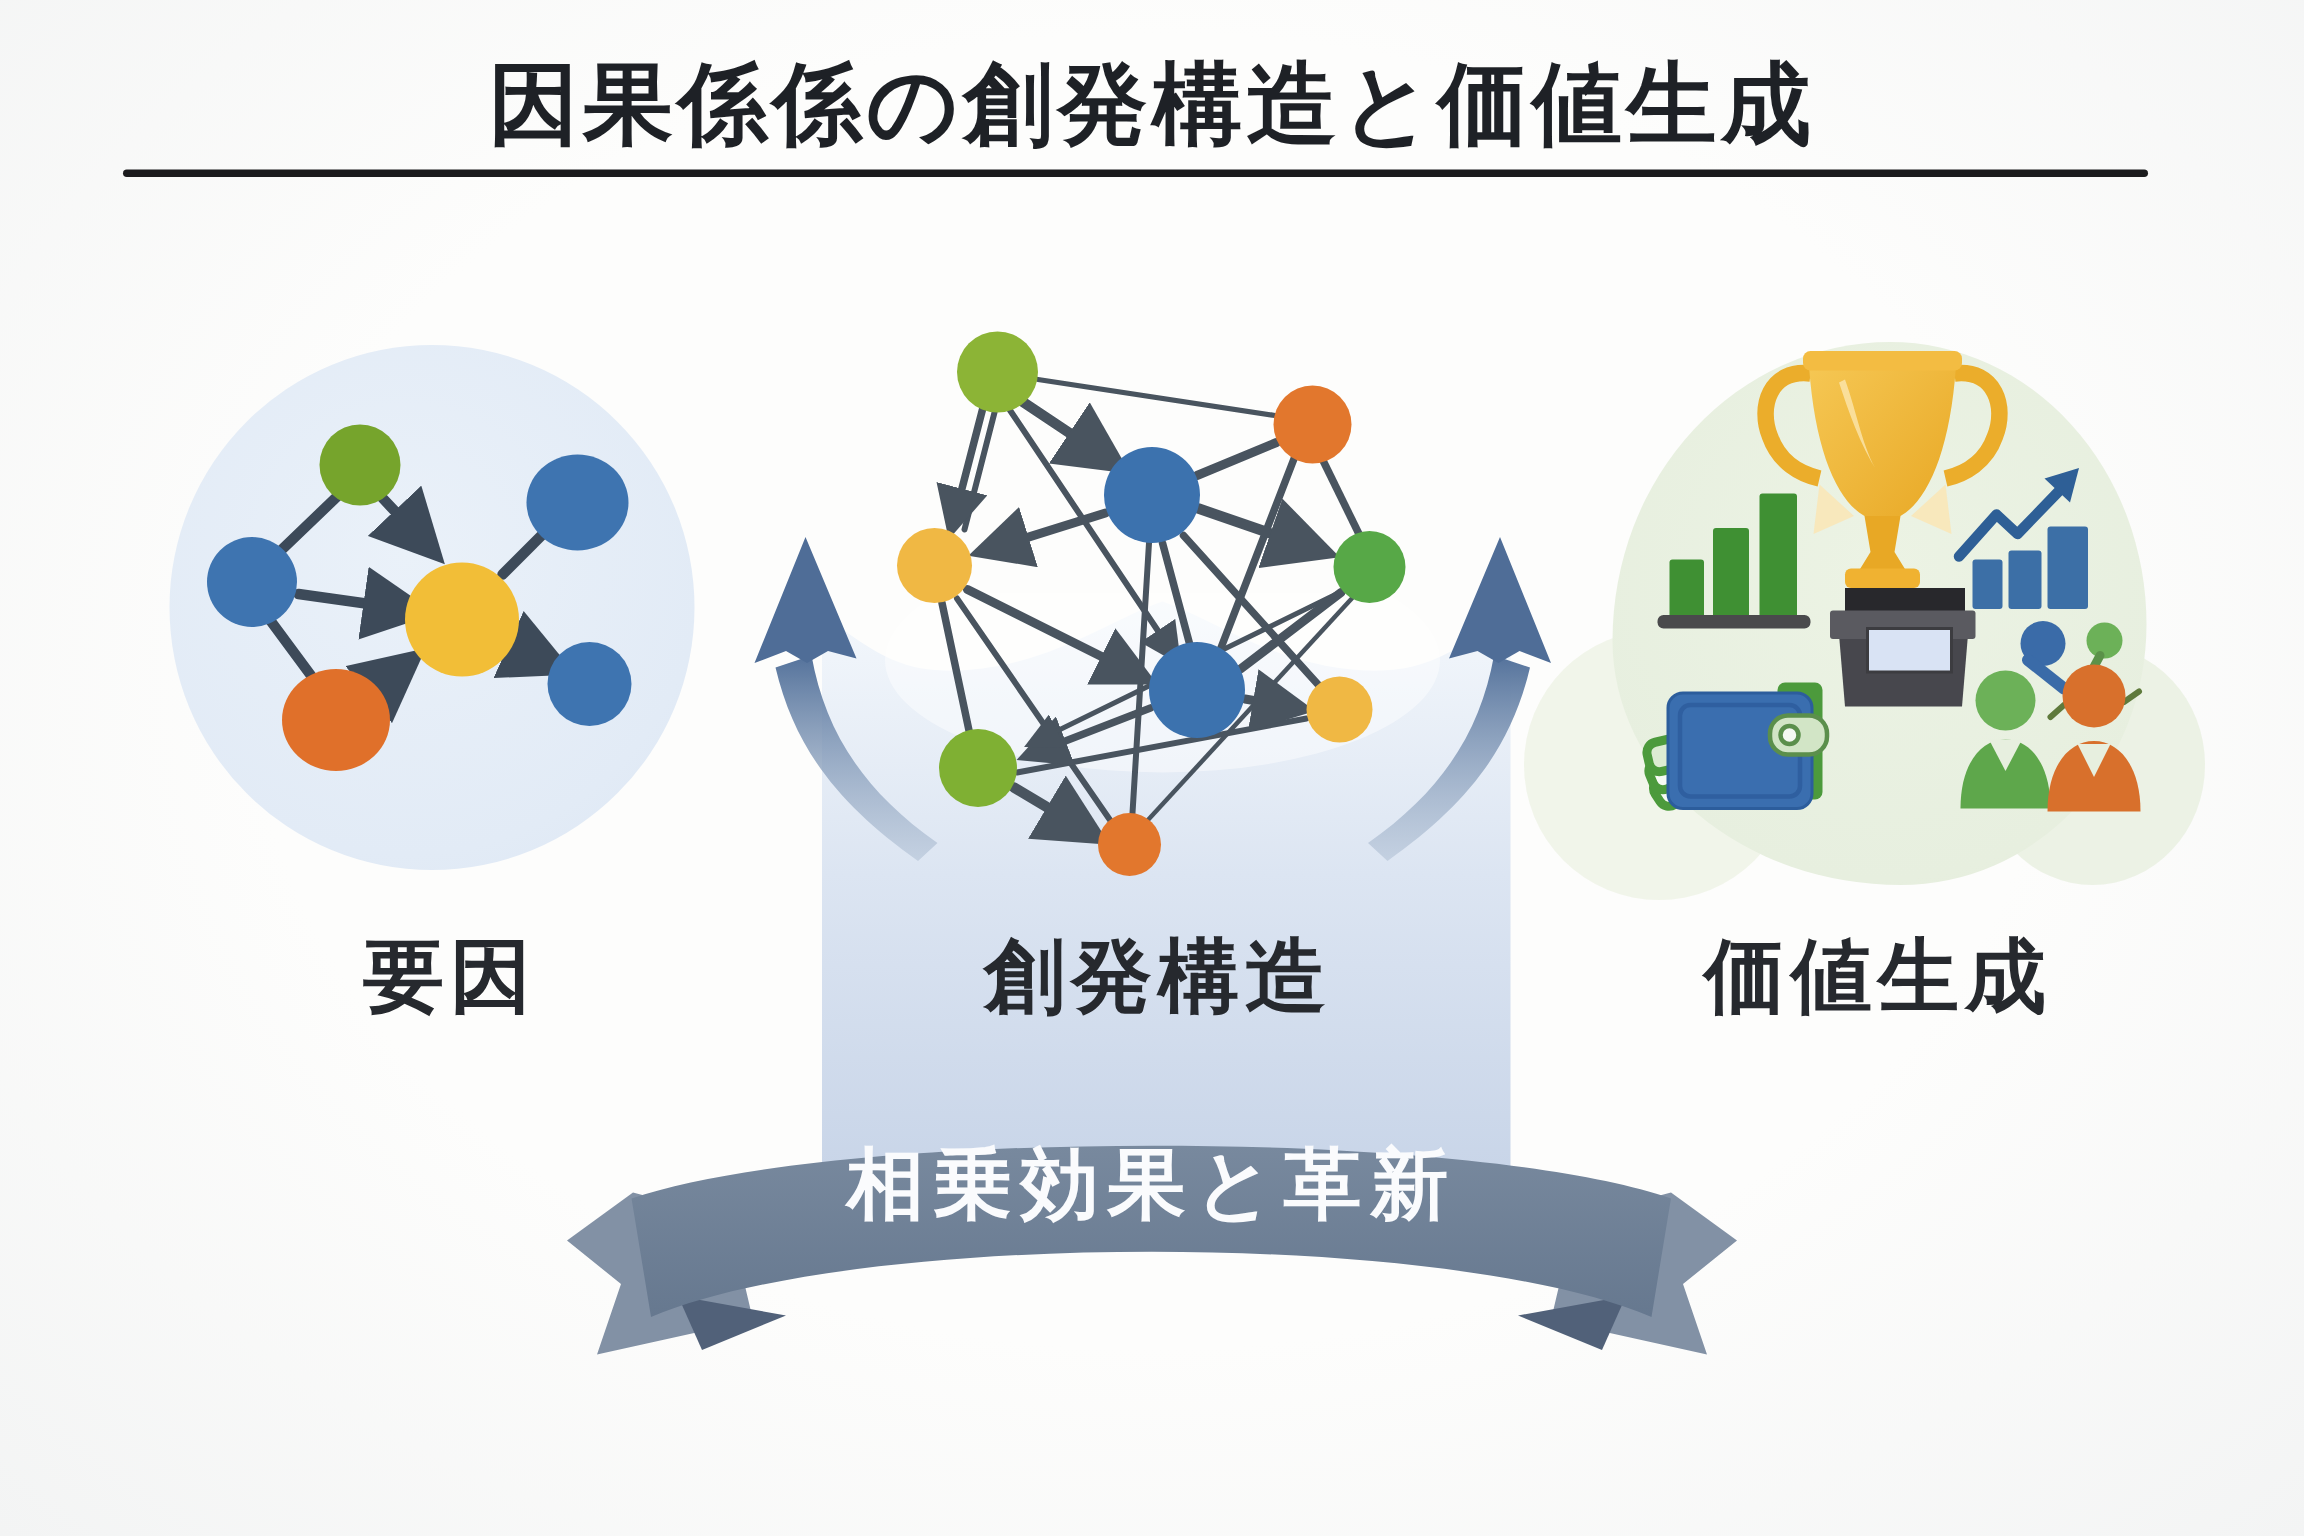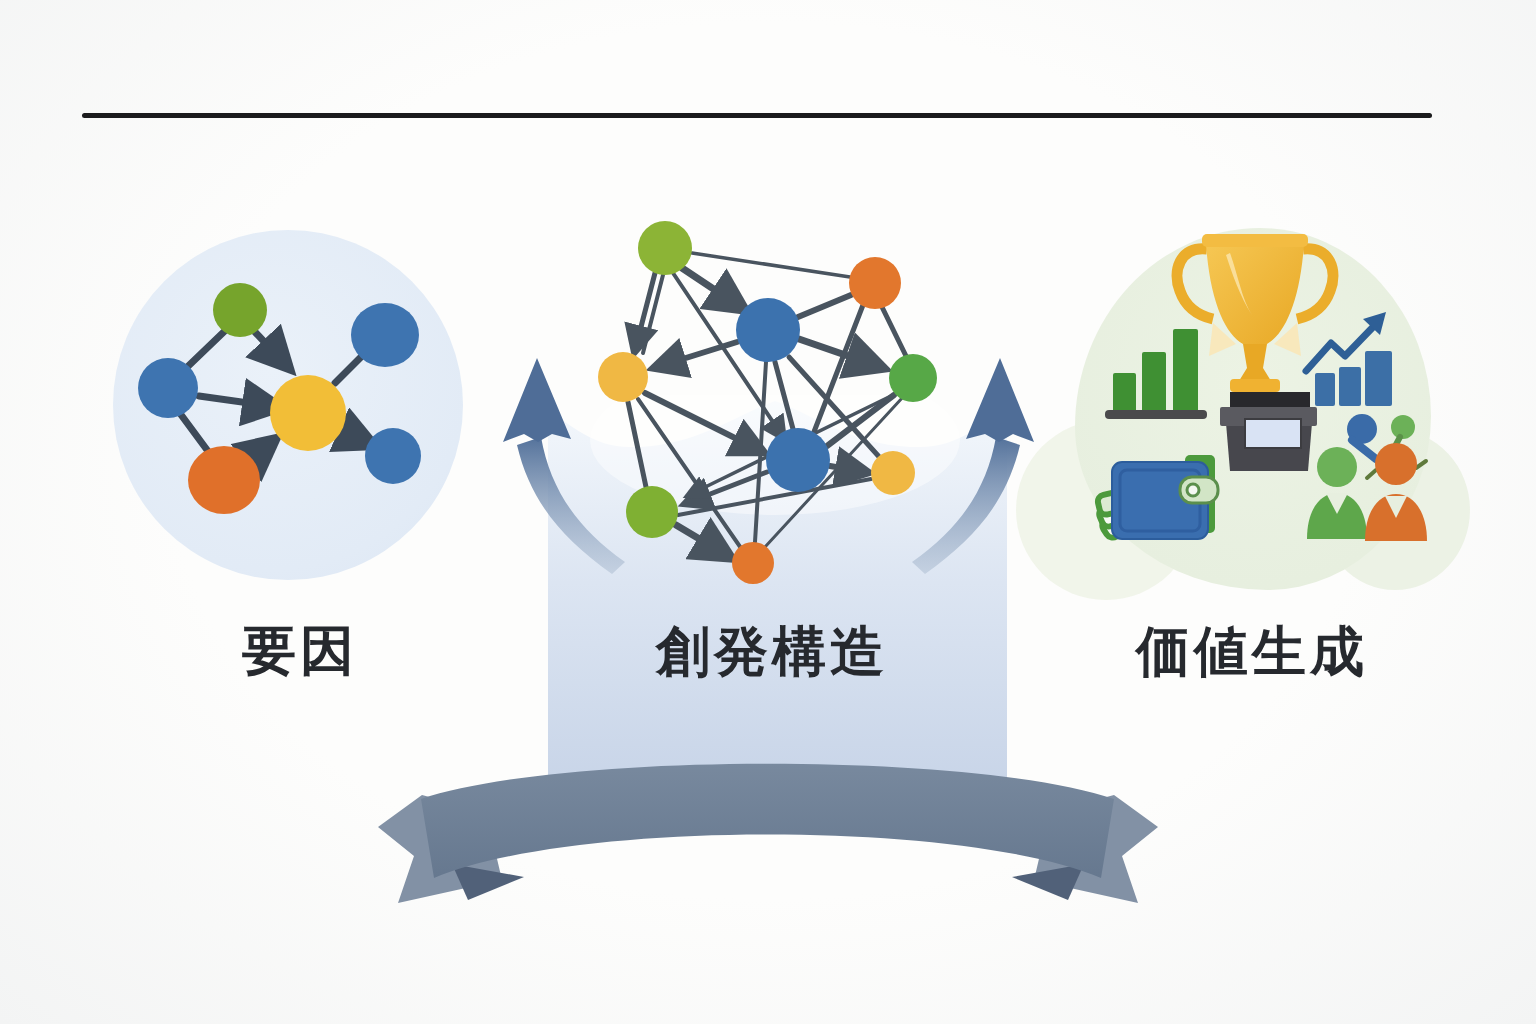--- a/index.html
+++ b/index.html
@@ -13,21 +13,21 @@
     left:0;top:30px;width:1536px;text-align:center;
     font-size:60px;font-weight:900;color:#1E2126;letter-spacing:3px;
   }
   #title-underline{
     left:82px;top:113px;width:1350px;height:5px;background:#1b1b1d;border-radius:3px;
   }
   .section-label{
     top:616px;height:70px;line-height:70px;text-align:center;
     font-size:54px;font-weight:800;color:#26292E;letter-spacing:4px;
   }
-  #label-factors{left:170px;width:260px;font-family:Liberation Serif, serif;}
+  #label-factors{left:170px;width:260px;}
   #label-emergence{left:612px;width:320px;}
   #label-value{left:1092px;width:320px;}
   #left-circle-bg{
     left:113px;top:230px;width:350px;height:350px;border-radius:50%;
     background:radial-gradient(circle at 45% 40%, #EAF1F9 0%, #E2EBF6 70%, #DCE6F4 100%);
   }
   #right-blob-bg{
     left:1075px;top:228px;width:356px;height:362px;
     border-radius:52% 48% 46% 54% / 55% 52% 48% 45%;
     background:radial-gradient(circle at 50% 42%, #ECF3E4 0%, #E7EFDF 75%, #E3ECDA 100%);
@@ -56,20 +56,21 @@
       </linearGradient>
     </defs>
     <path d="M3,14 C45,47 62,53 95,52 C155,49 195,18 230,6 C265,18 305,49 365,52 C398,53 415,47 462,14 L462,410 L3,410 Z" fill="url(#panelGrad)"></path>
     <ellipse cx="230" cy="45" rx="185" ry="75" fill="#FFFFFF" opacity="0.45"></ellipse>
   </svg>
 
   <div class="abs" id="right-blob-bg2"></div>
   <div class="abs" id="right-blob-bg3"></div>
   <div class="abs" id="right-blob-bg"></div>
 
+  <div class="abs" id="page-title">因果係係の創発構造と価値生成</div>
   <div class="abs" id="title-underline"></div>
 
   <svg class="abs" style="left:113px;top:230px;" width="350" height="350" viewBox="0 0 350 350">
     <defs>
       <marker id="ahL" markerWidth="7" markerHeight="7" refX="5" refY="3.5" orient="auto">
         <path d="M0,0 L7,3.5 L0,7 Z" fill="#3D4A59"></path>
       </marker>
     </defs>
     <g stroke="#3D4A59" stroke-width="7" stroke-linecap="round" fill="none">
       <line x1="118" y1="95" x2="68" y2="143"></line>
@@ -252,14 +253,15 @@
     <g>
       <polygon points="422,795 378,827 414,856 398,903 502,880 486,812" fill="#8291A5"></polygon>
       <polygon points="452,864 524,877 468,900" fill="#516179"></polygon>
     </g>
     <g>
       <polygon points="1114,795 1158,827 1122,856 1138,903 1034,880 1050,812" fill="#8291A5"></polygon>
       <polygon points="1084,864 1012,877 1068,900" fill="#516179"></polygon>
     </g>
     <path d="M421,799 C560,752 976,752 1114,799 L1101,878 C965,820 571,820 434,878 Z" fill="url(#bandGrad)"></path>
   </svg>
+  <div class="abs" id="ribbon-label">相乗効果と革新</div>
 
 </div>
 
 </body></html>

